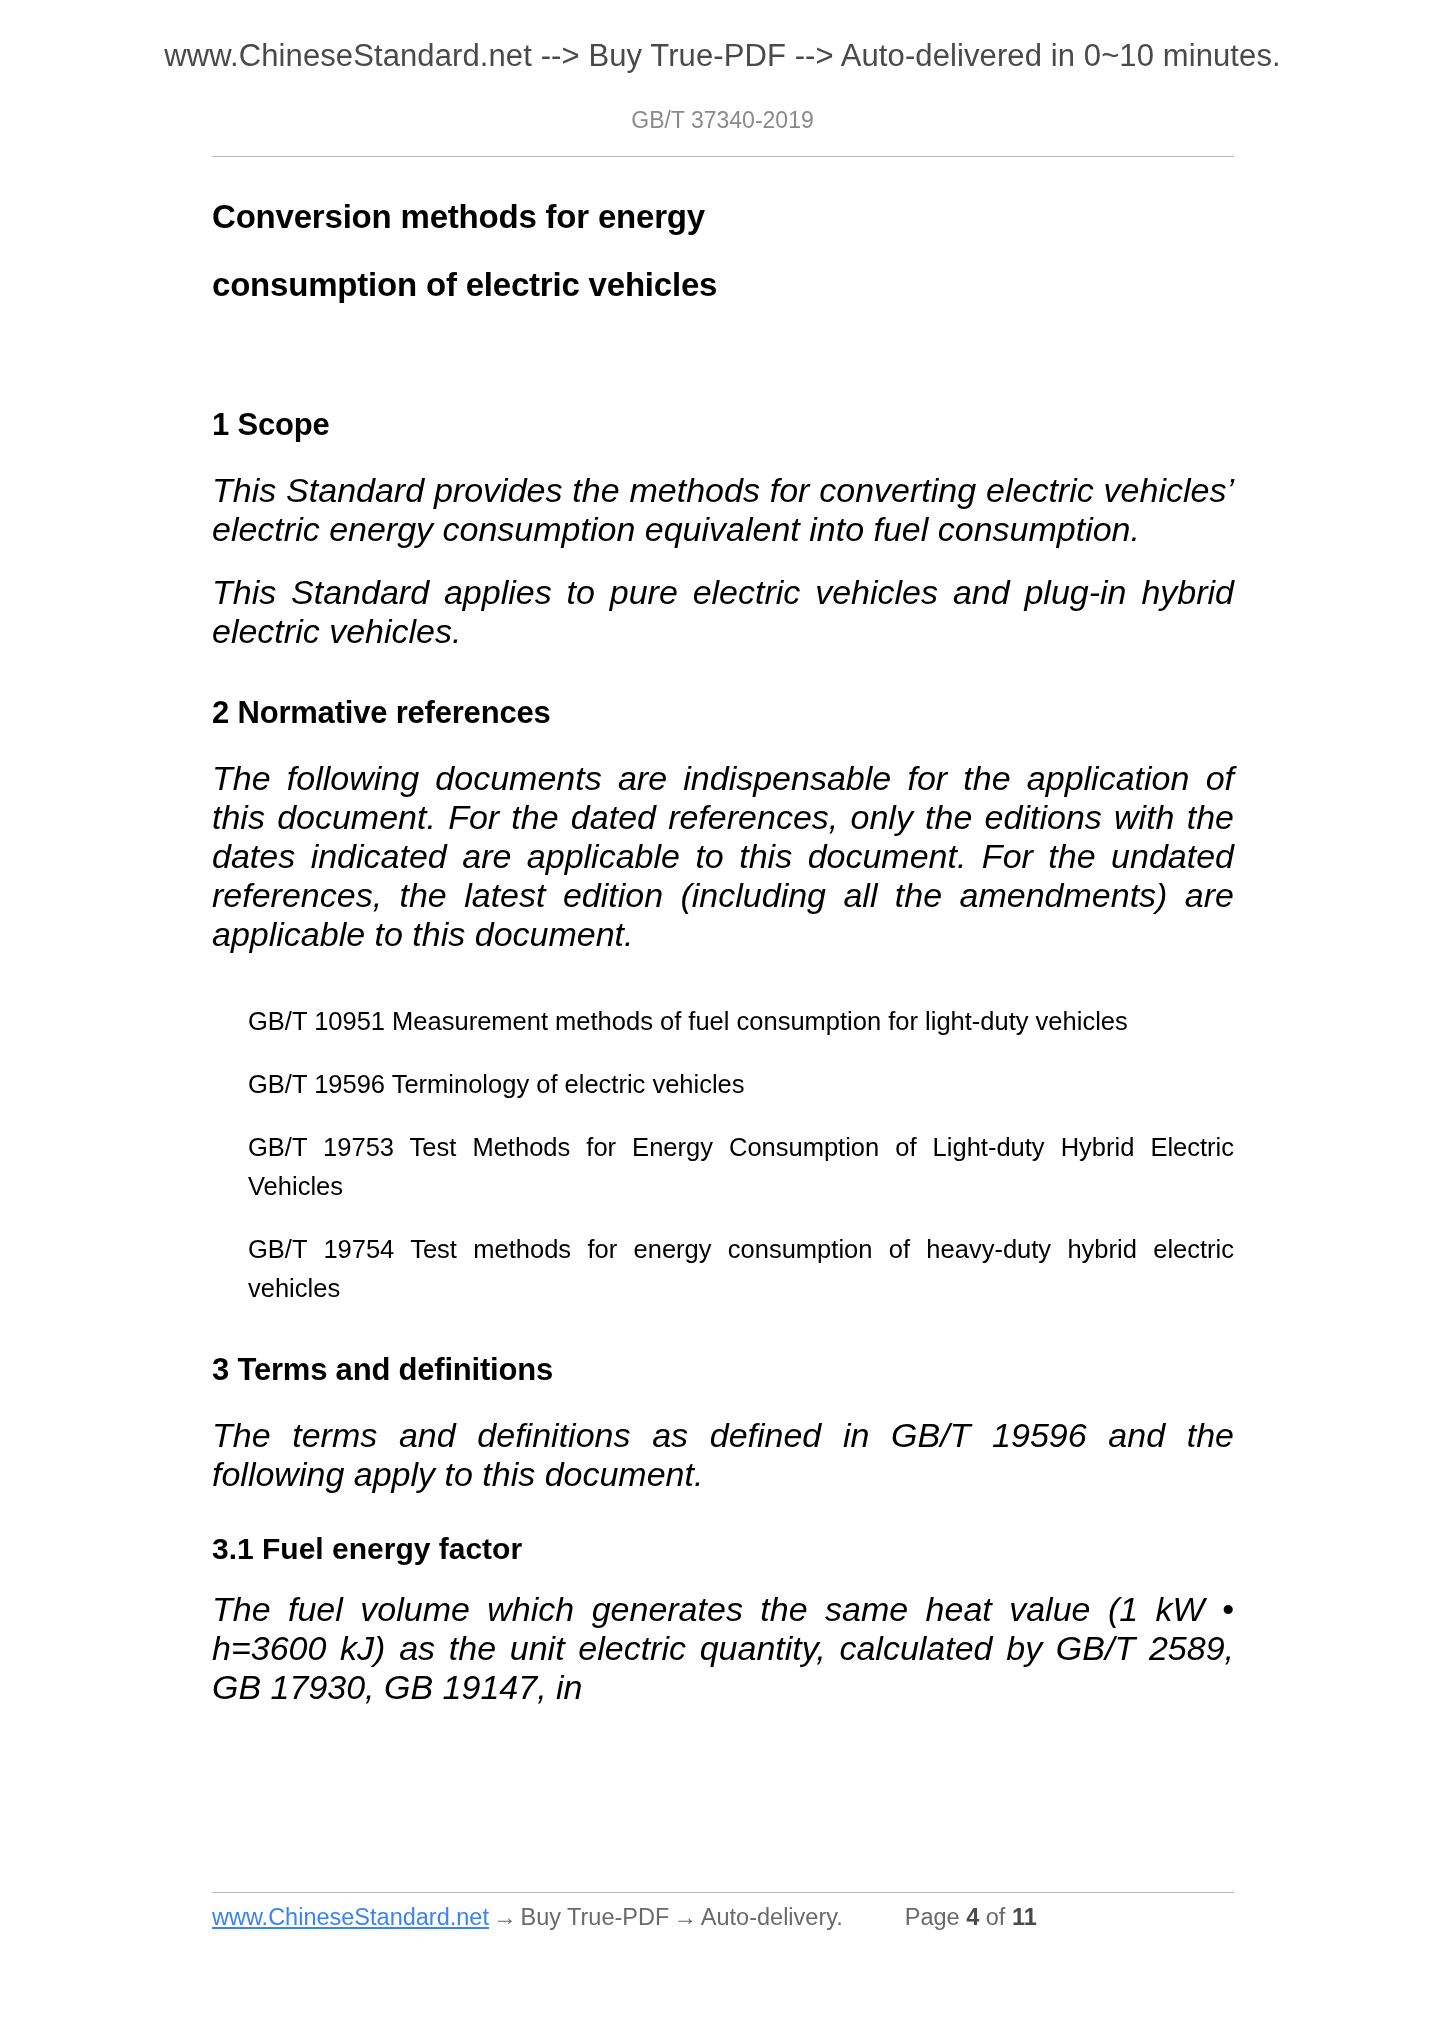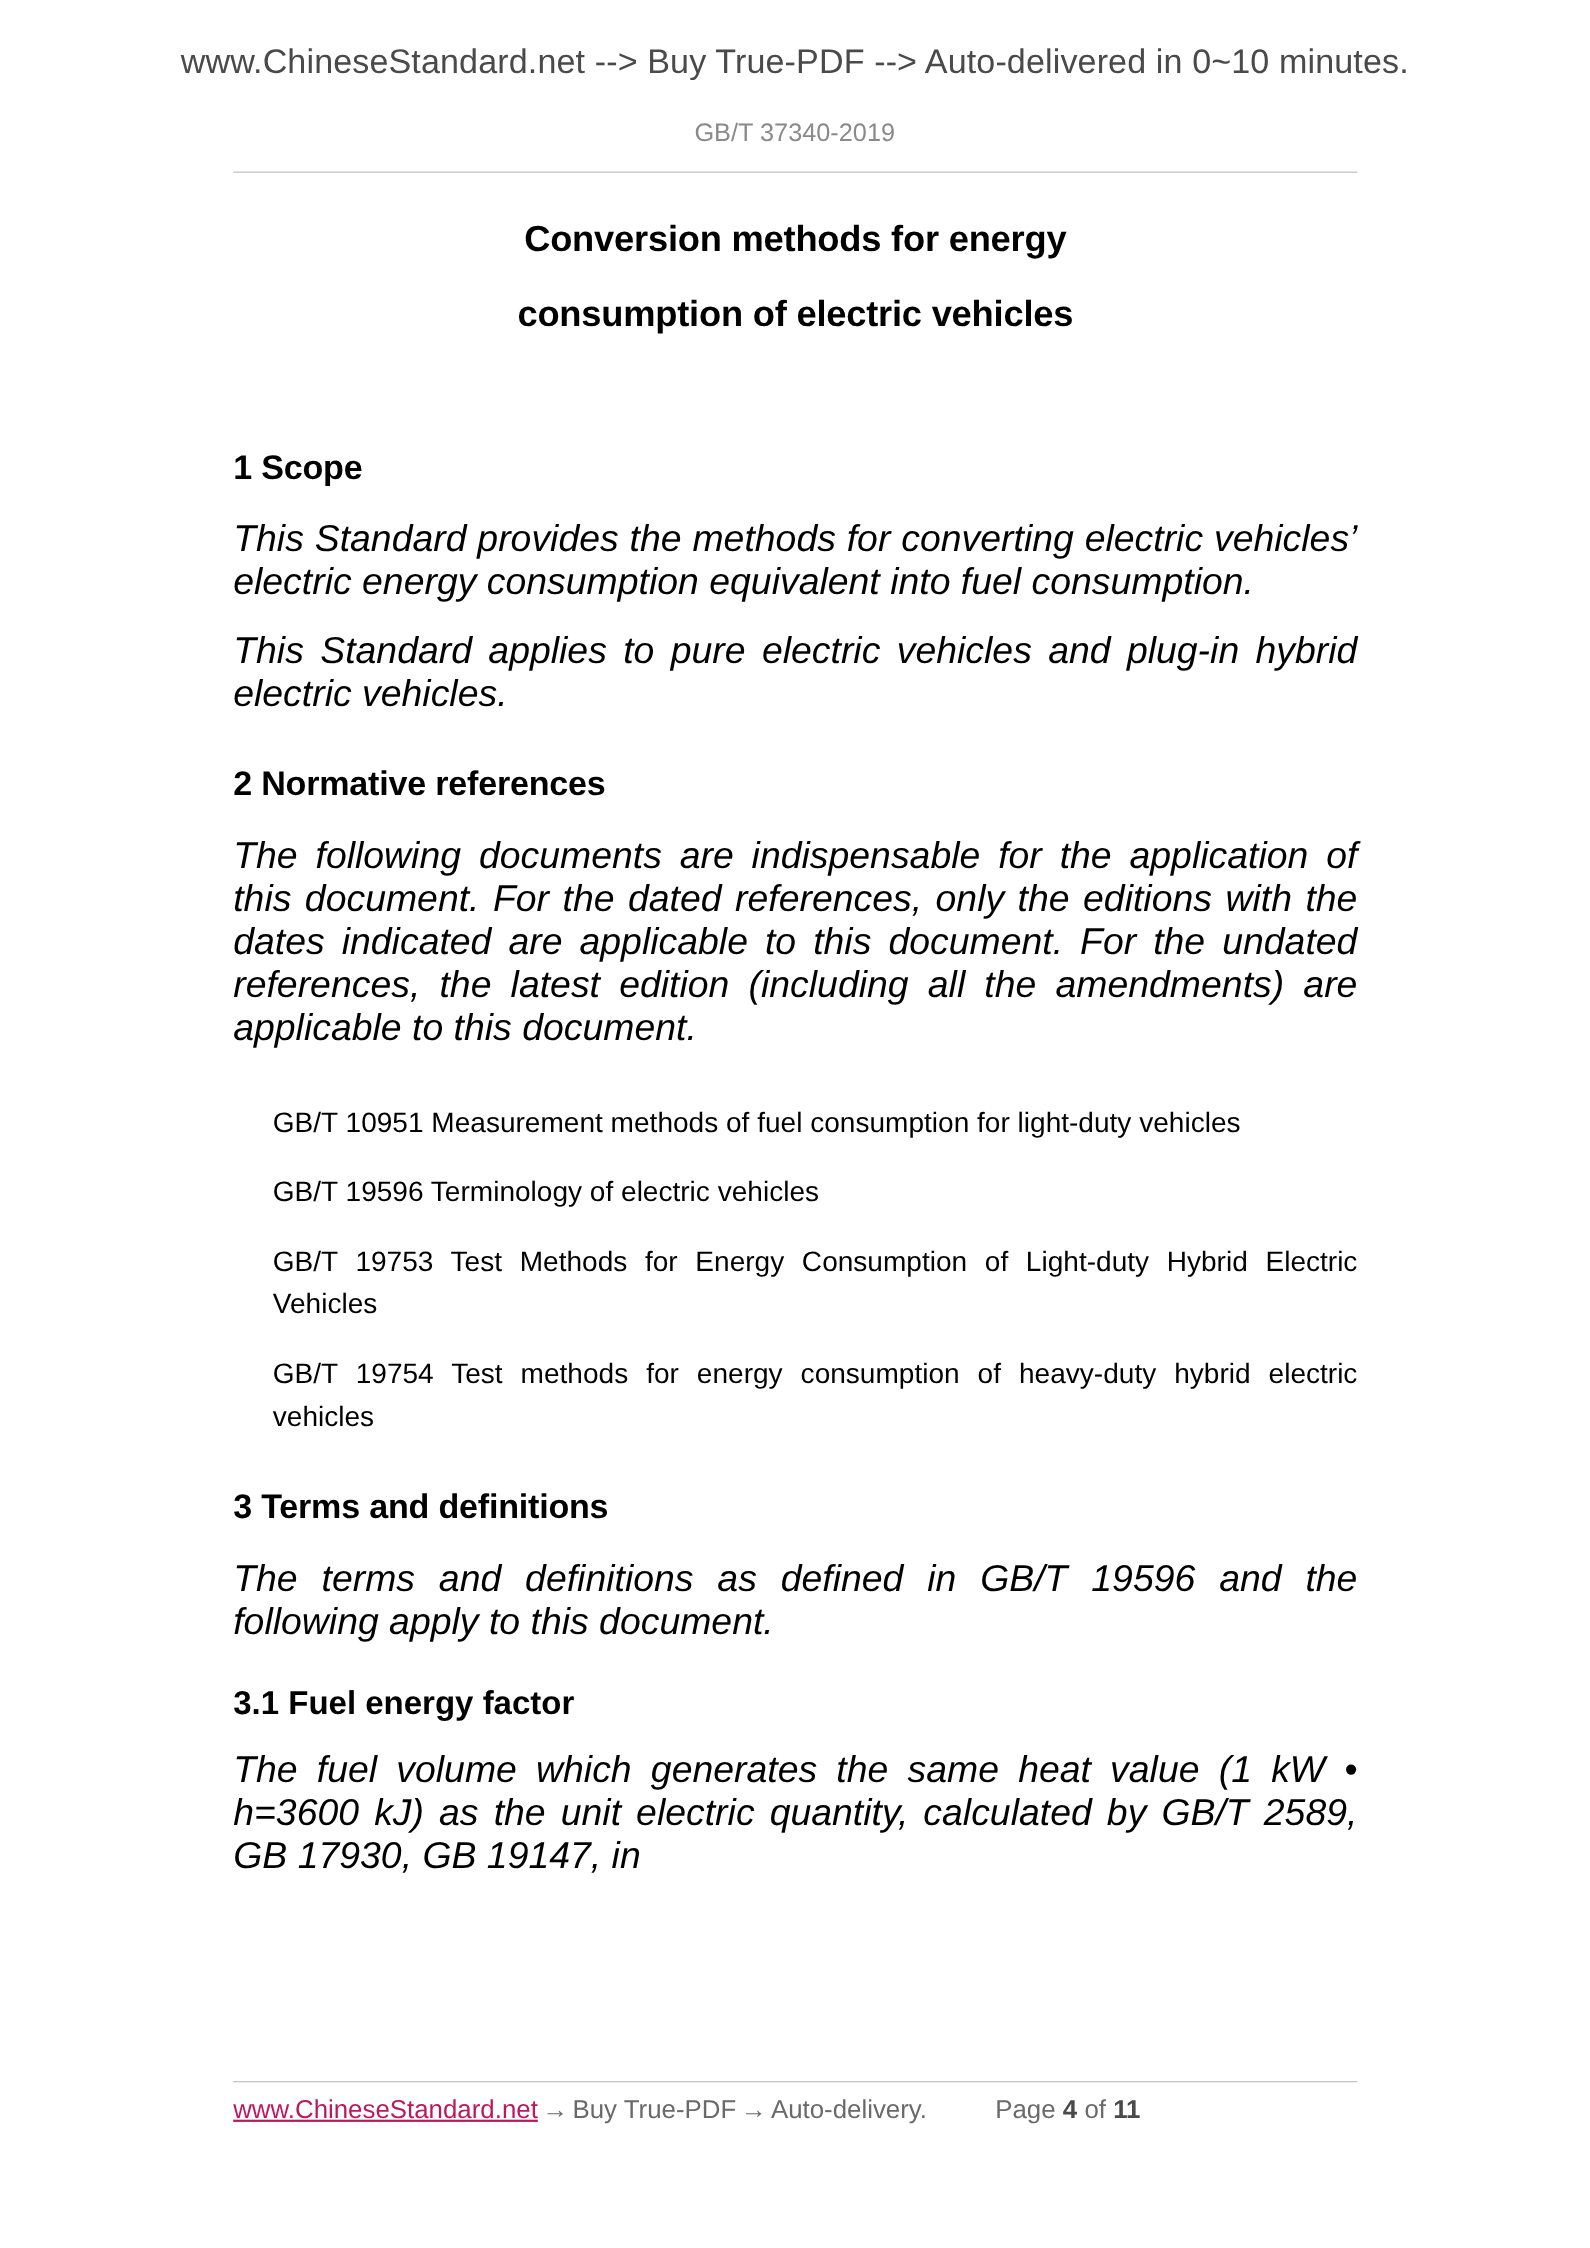--- a/index.html
+++ b/index.html
@@ -55,21 +55,20 @@
   
   .content {
     position: absolute;
     top: 196px;
     left: 212px;
     width: 1022px;
   }
 
   
   .doc-title {
-    text-align: center;
     font-size: 33px;
     font-weight: bold;
     line-height: 1.0;
     letter-spacing: -0.2px;
   }
   .doc-title .line1 { display: block; }
   .doc-title .line2 { display: block; margin-top: 35px; }
 
   
   h2.sec-heading {
@@ -129,21 +128,21 @@
     position: absolute;
     top: 1900px;
     left: 212px;
     width: 1022px;
     font-size: 23.5px;
     color: #6a6a6a;
     white-space: nowrap;
   }
   .footer .f-url {
     text-decoration: underline;
-    color: #be185d;
+    color: #3b82f6;
   }
   .footer .f-arrow { padding: 0 4px; }
   .footer .f-page {
     margin-left: 62px;
   }
   .footer .f-num {
     font-weight: bold;
     color: #4a4a4a;
   }
 </style>

